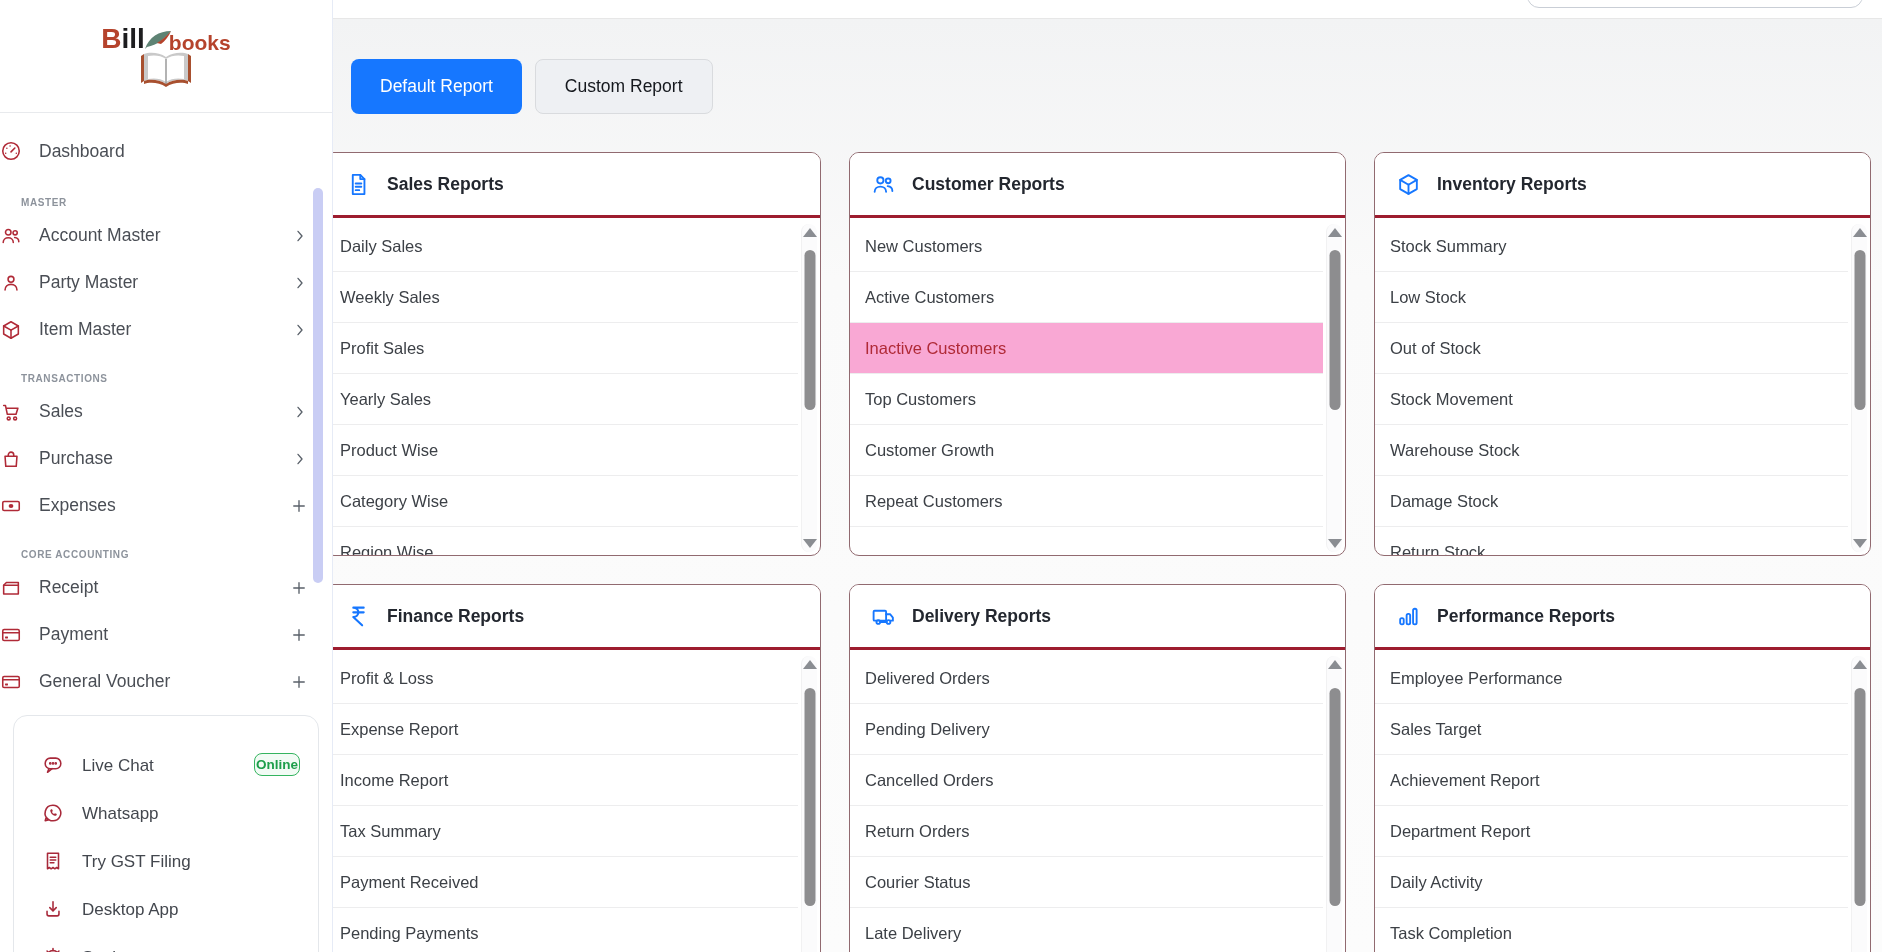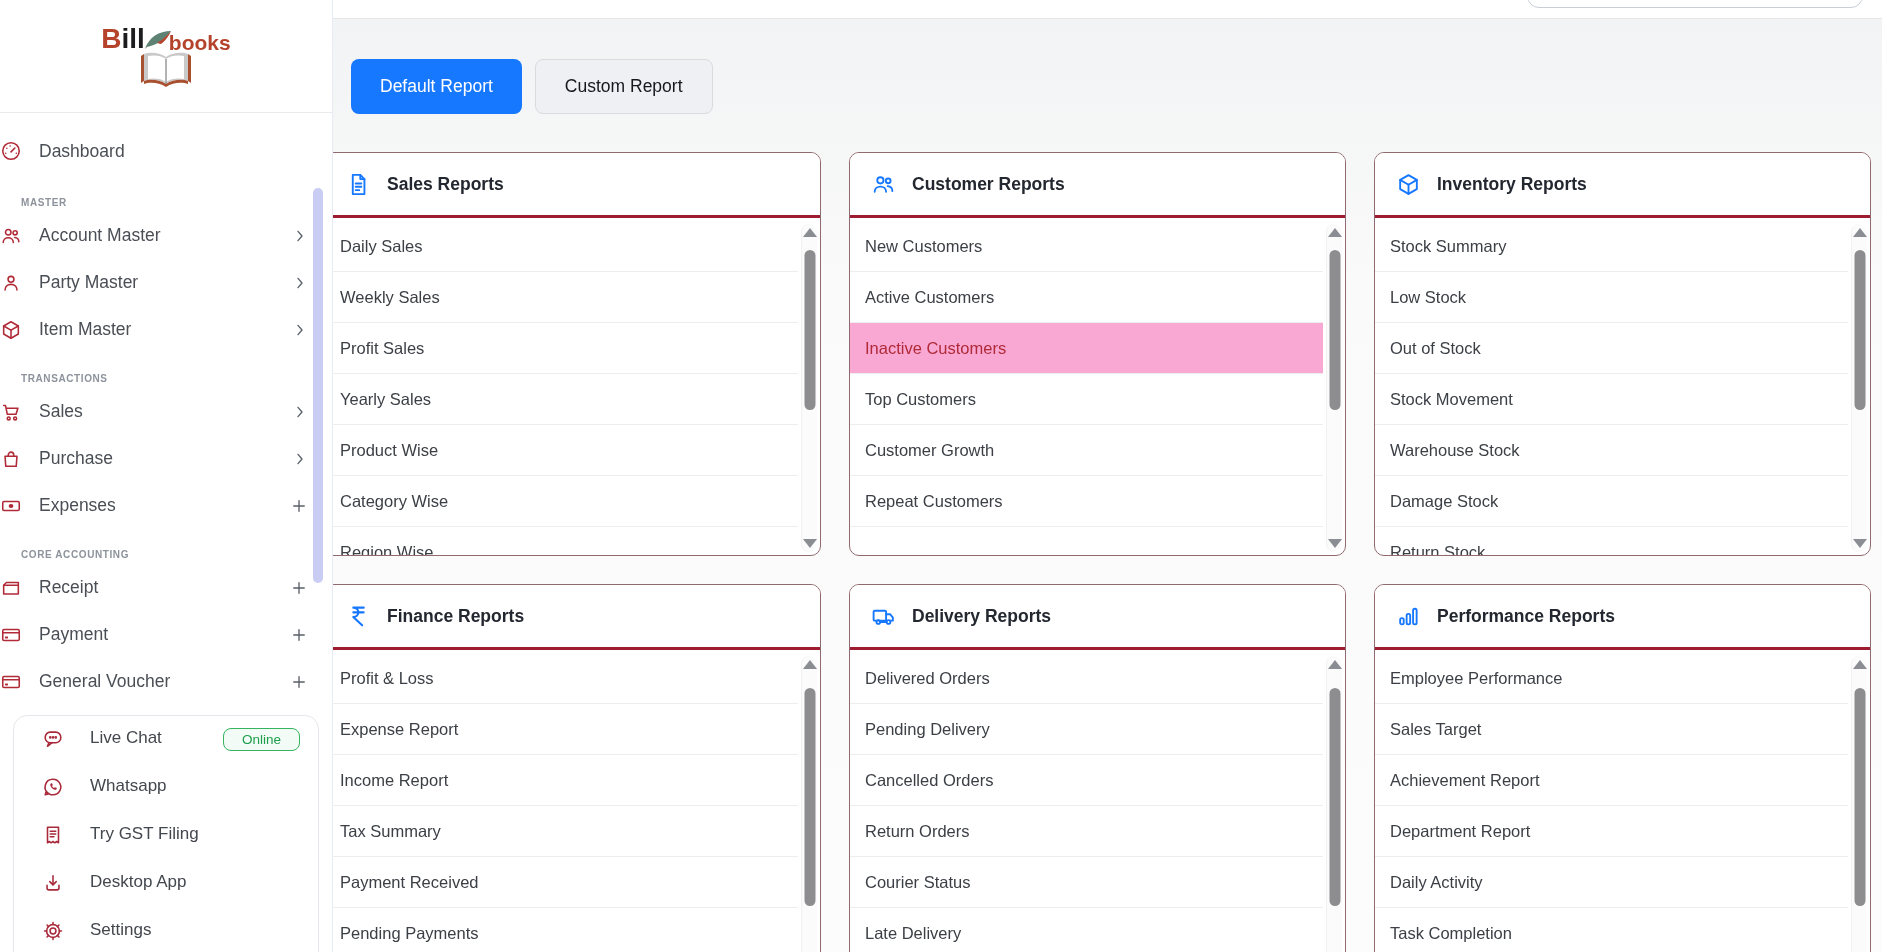--- a/index.html
+++ b/index.html
@@ -21,26 +21,26 @@
   .nav-item { height:47px; display:flex; align-items:center; gap:17px;
     font-size:17.5px; color:#4a4e55; cursor:pointer; }
   .dash-item { margin-top:12px; height:52px; }
   .nav-icon { width:22px; height:22px; color:#b02a37; display:flex; align-items:center; }
   .affix { margin-left:auto; margin-right:24px; color:#596069; display:flex; }
   .section-label { margin:20px 0 4px 21px; font-size:10px; font-weight:bold;
     color:#8d939c; letter-spacing:.6px; }
 
   .quick-card { margin:10px 13px 0 13px; border:1px solid #e4e7eb; border-radius:14px;
     padding:12px 0 40px 0; background:#fff; }
-  .ql-item { height:48px; display:flex; align-items:flex-start; gap:26px;
+  .ql-item { height:48px; display:flex; align-items:flex-end; gap:18px;
     padding-left:28px; font-size:17px; color:#43474e; cursor:pointer; }
   .ql-icon { width:22px; height:22px; color:#a8293a; display:flex; align-items:center; }
   .badge-online { margin-left:auto; margin-right:18px; border:1px solid #34b45f;
-    color:#1d9e4b; background:#f2fbf5; border-radius:8px; padding:3px 18px;
-    font-size:13.5px; font-weight:normal; }
+    color:#1d9e4b; background:#f2fbf5; border-radius:8px; padding:3px 1px;
+    font-size:13.5px; font-weight:bold; }
   .side-scroll-thumb { position:absolute; right:9px; top:188px; width:10px; height:395px;
     background:#c9cdf4; border-radius:6px; }
 
   
   .main { position:absolute; left:307px; top:0; right:0; bottom:0; }
   .topbar { position:relative; height:19px; background:#fff; border-bottom:1px solid #e7e7e7; }
   .search-ghost { position:absolute; right:19px; top:-22px; width:336px; height:30px;
     border:1px solid #c9ced6; border-radius:12px; background:#fff; outline:none;
     padding:0 12px; font-size:14px; }
   .content { position:absolute; left:0; right:0; top:19px; bottom:0; overflow:hidden;

